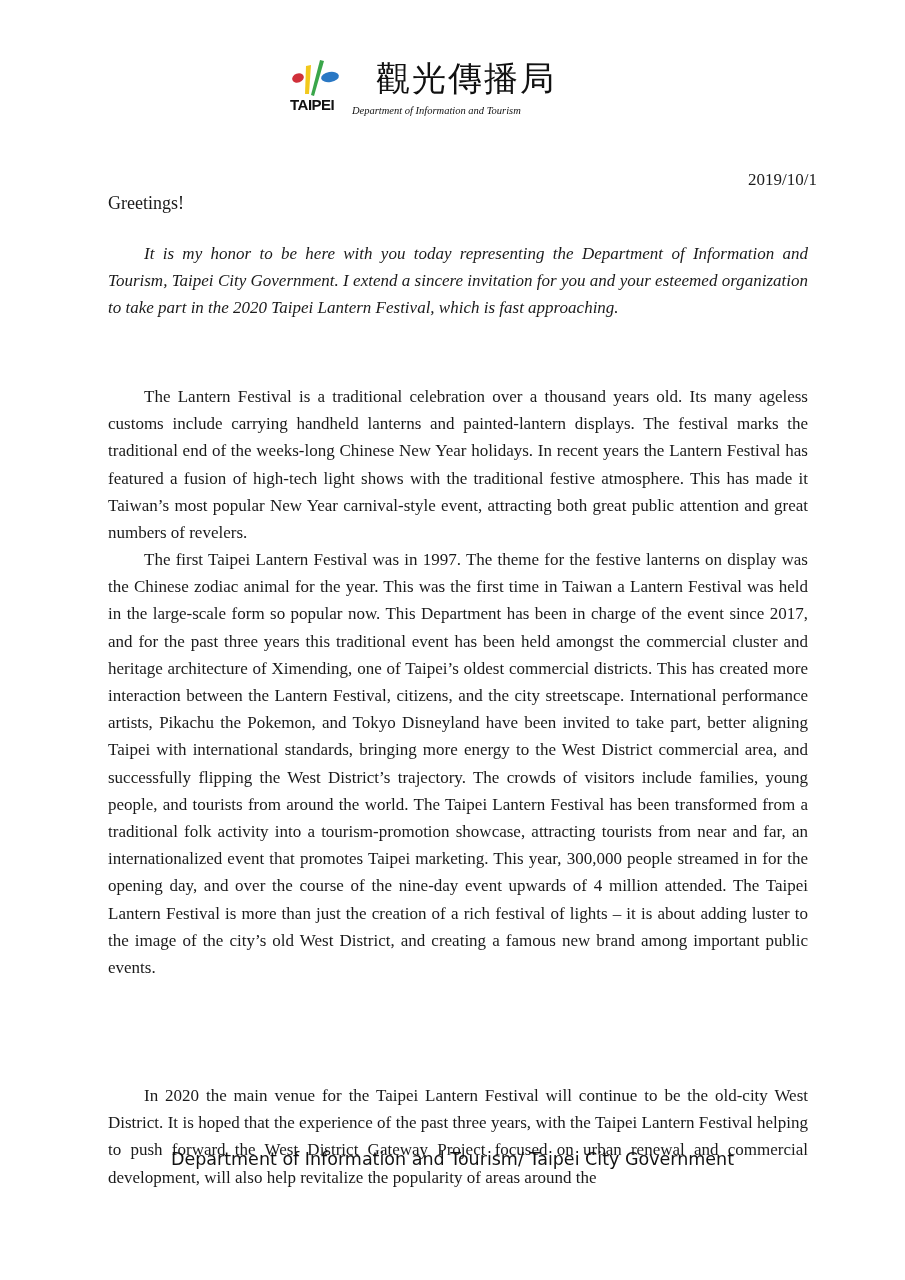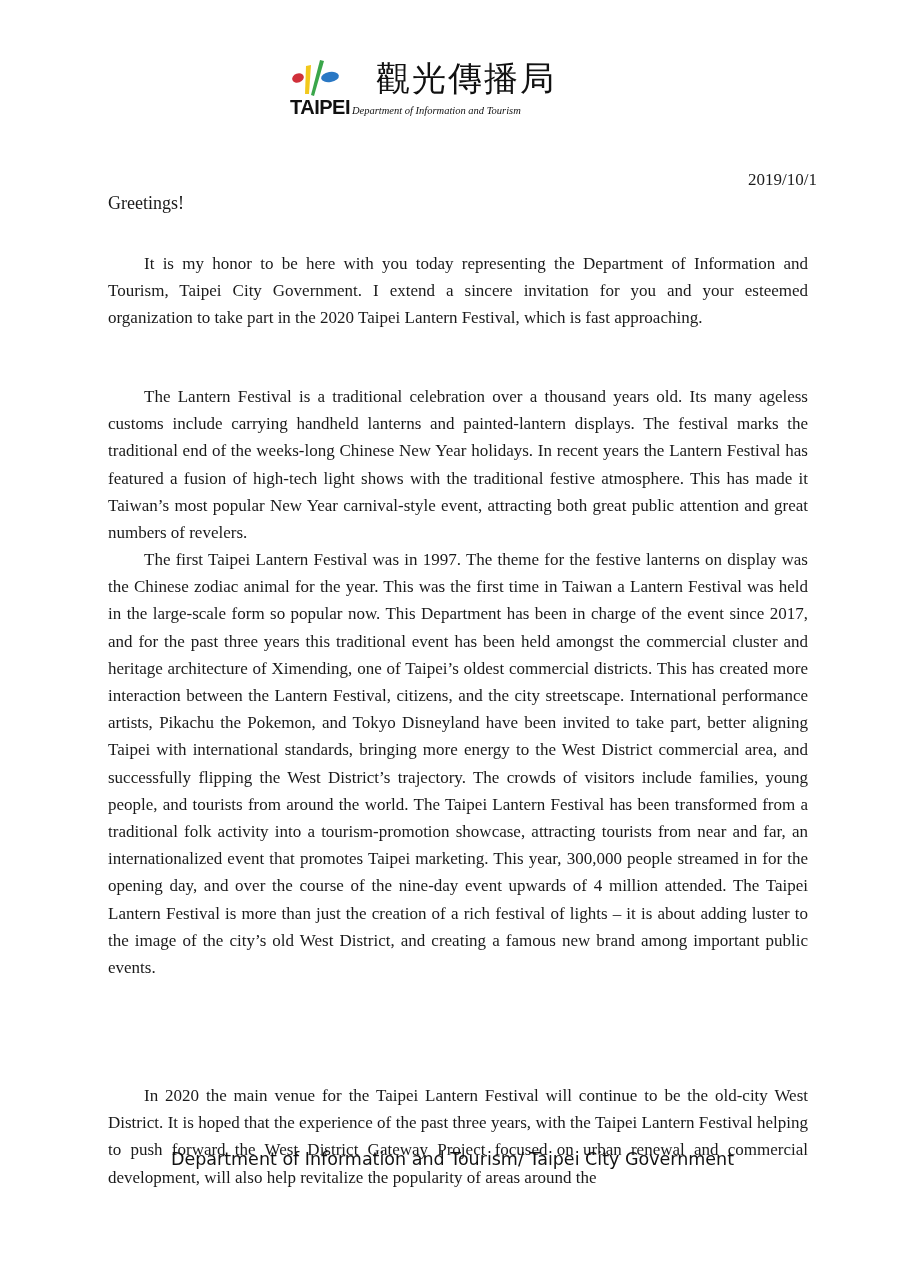--- a/index.html
+++ b/index.html
@@ -1,26 +1,26 @@
 <!DOCTYPE html>
 <html><head>
 <meta charset="utf-8">
 <style>
   html, body { margin: 0; padding: 0; background: #ffffff; }
   body { width: 905px; height: 1280px; position: relative; overflow: hidden; font-family: "Liberation Serif", serif; color: #1a1a1a; }
   .letterhead { position: absolute; top: 58px; left: 290px; width: 290px; height: 60px; }
   .logo-mark { position: absolute; left: 0; top: 2px; width: 52px; height: 52px; }
-  .logo-word { position: absolute; left: 0; top: 38px; font-family: "Liberation Sans", sans-serif; font-weight: bold; font-size: 20px; letter-spacing: -0.5px; color: #111; }
+  .logo-word { position: absolute; left: 0; top: 38px; font-family: "Liberation Sans", sans-serif; font-weight: bold; font-size: 15px; letter-spacing: -0.5px; color: #111; }
   .dept-cn { position: absolute; left: 58px; top: -2px; font-family: "DejaVu Serif", serif; font-size: 34px; letter-spacing: 2px; color: #111; white-space: nowrap; margin-left: 28px; }
   .dept-en { position: absolute; left: 62px; top: 47px; font-family: "Liberation Serif", serif; font-style: italic; font-size: 10.5px; color: #111; white-space: nowrap; }
   .date { position: absolute; top: 170px; right: 88px; font-size: 17px; text-align: center; }
   .greeting { position: absolute; top: 193px; left: 108px; font-size: 18px; }
   .body { position: absolute; left: 108px; width: 700px; font-size: 17px; line-height: 27.2px; text-align: justify; }
   .body p { margin: 0; text-indent: 36px; }
-  #p1 { top: 250px; }
+  #p1 { top: 240px; font-style: italic; }
   #p2 { top: 383px; }
   #p3 { top: 546px; }
   #p4 { top: 1038px; margin-top: 44px; }
   .footer { position: absolute; top: 1146px; left: 0; width: 905px; text-align: center; font-family: "DejaVu Sans", sans-serif; font-size: 17.5px; line-height: 27px; color: #111; }
 </style>
 </head>
 <body>
 
 <div class="letterhead">
   <svg class="logo-mark" viewBox="0 0 52 52">

